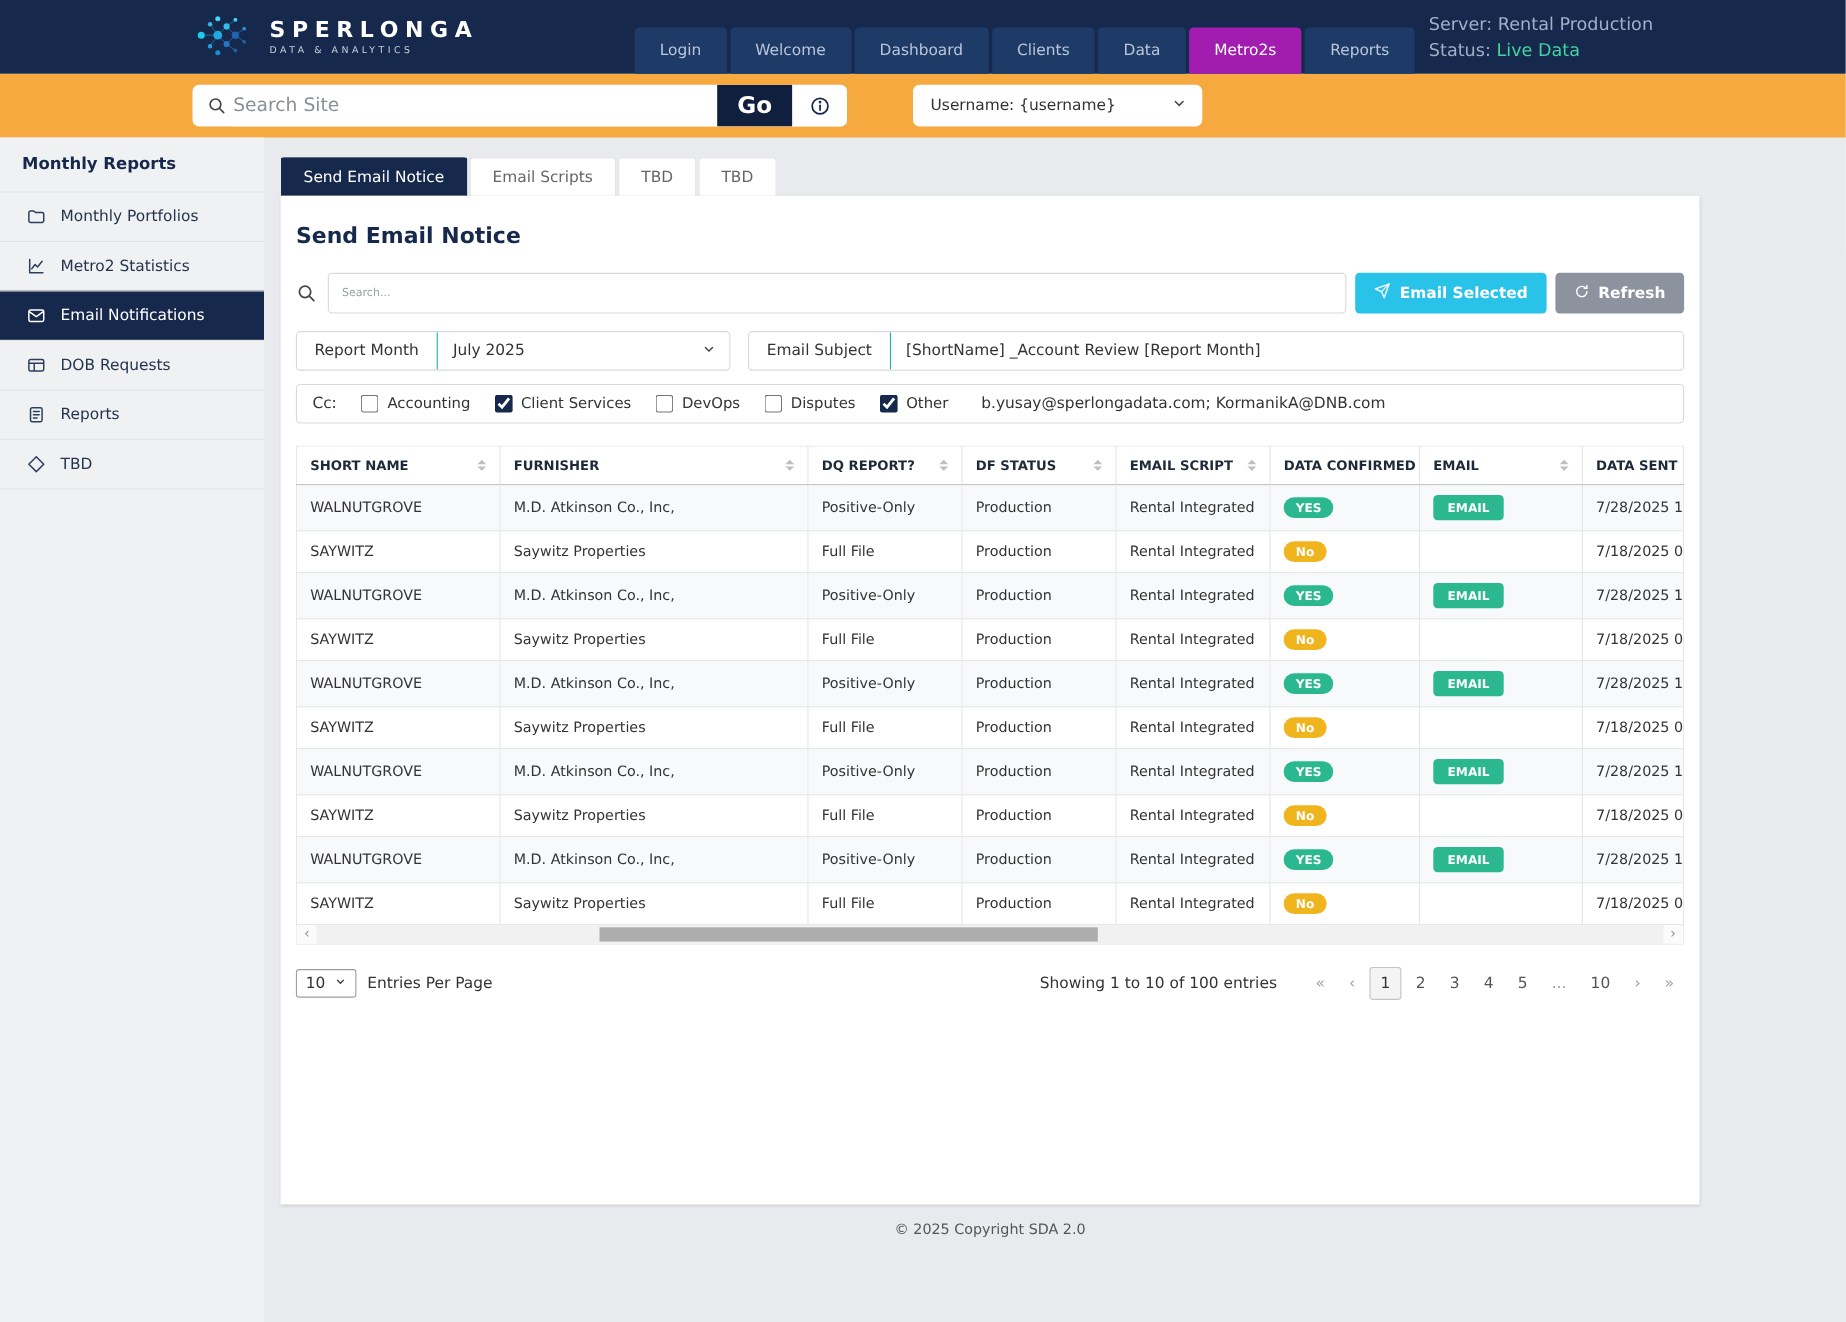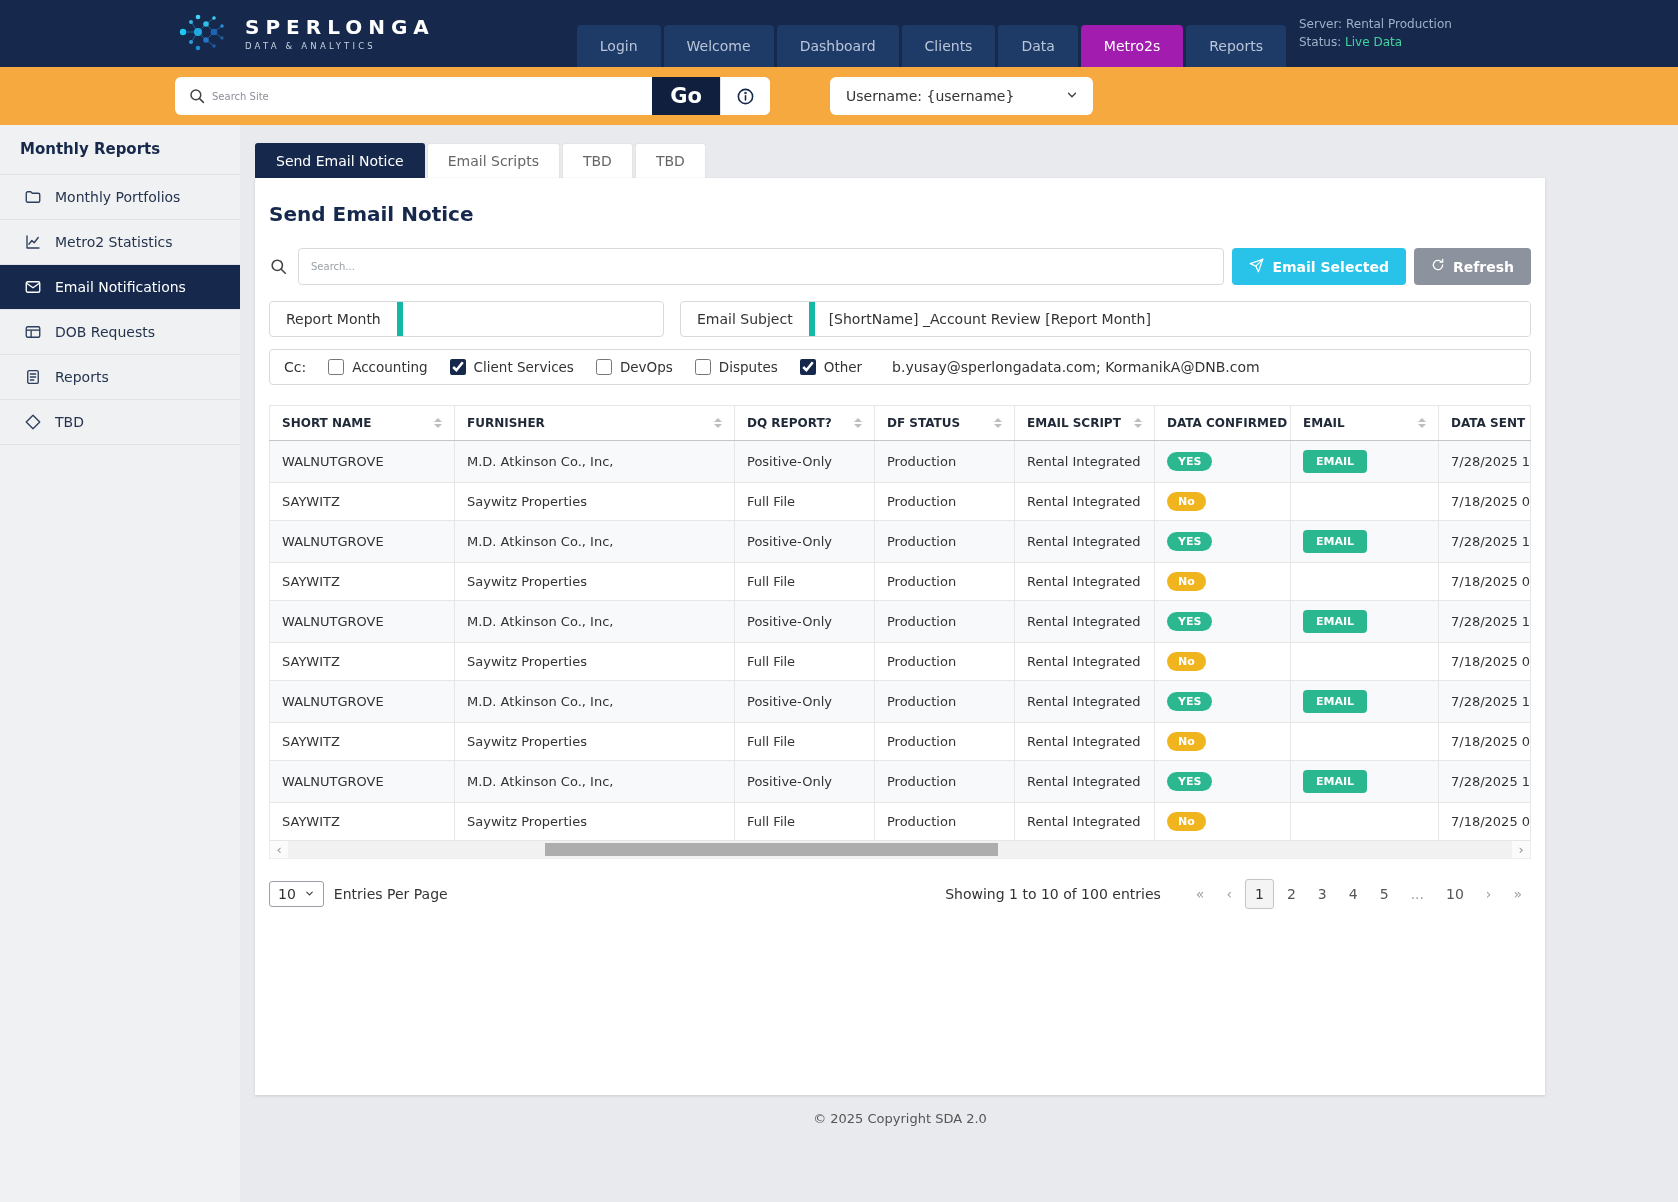--- a/index.html
+++ b/index.html
@@ -21,30 +21,30 @@
   .logo { display:flex; align-items:center; gap:12px; }
   .logo-name { color:#fff; font-size:20px; font-weight:600; letter-spacing:6px; line-height:1.1; }
   .logo-tag { color:#c7d2e2; font-size:8.5px; letter-spacing:3.2px; margin-top:3px; }
   .nav-tabs { display:flex; gap:3px; align-self:flex-end; margin-left:142px; }
   .nav-tab {
     background:#1e3a66; color:#b9c6da; border:none; cursor:pointer;
     padding:0 23px; font-size:14px; height:42px;
     border-radius:4px 4px 0 0; font-family:inherit;
   }
   .nav-tab.active { background:#a21caf; color:#fff; }
-  .server-info { margin-left:13px; font-size:12px; color:#9fb0c8; line-height:1.45; }
+  .server-info { margin-left:13px; font-size:16px; color:#9fb0c8; line-height:1.45; }
   .server-info .live { color:#43d39e; }
   
   .orange-bar { height:58px; background:#f5a93e; display:flex; align-items:center; padding-left:175px; }
   .search-group {
     display:flex; align-items:stretch; background:#fff; border-radius:6px;
     width:595px; height:38px; overflow:hidden;
   }
   .search-group .sicon { display:flex; align-items:center; padding:0 6px 0 13px; color:#444; }
-  .search-group input { border:none; outline:none; flex:1; font-size:10px; font-family:inherit; color:#333; }
+  .search-group input { border:none; outline:none; flex:1; font-size:17px; font-family:inherit; color:#333; }
   .search-group input::placeholder { color:#8a8f98; }
   .go-btn { width:68px; background:#101f3e; color:#fff; border:none; font-weight:700; font-size:21px; cursor:pointer; font-family:inherit; }
   .info-seg { width:50px; display:flex; align-items:center; justify-content:center; border-left:1px solid #e3e3e3; cursor:pointer; background:#fff; }
   .bar-select {
     height:38px; background:#fff; border-radius:6px; display:flex; align-items:center;
     justify-content:space-between; padding:0 14px 0 16px; font-size:14px; color:#333; cursor:pointer;
   }
   .bar-select.job { width:247px; margin-left:43px; }
   .bar-select.user { width:263px; margin-left:60px; }
   .chev { color:#444; }
@@ -79,21 +79,21 @@
     font-size:10px; font-family:inherit; outline:none; color:#333;
   }
   .search-row input::placeholder { color:#9aa0a6; }
   .btn { height:37px; border:none; border-radius:4px; color:#fff; font-weight:700; font-size:14px;
          display:flex; align-items:center; gap:8px; padding:0 17px; cursor:pointer; font-family:inherit; }
   .btn-email { background:#29c2e8; margin-left:8px; }
   .btn-refresh { background:#8d939e; margin-left:8px; }
   
   .groups-row { display:flex; margin-top:16px; gap:16px; }
   .igroup { display:flex; height:36px; border:1px solid #d9d9d9; border-radius:4px; overflow:hidden; background:#fff; }
-  .igroup .addon { display:flex; align-items:center; padding:0 16px; border-right:6px solid #14b8a6; color:#333; white-space:nowrap; }
+  .igroup .addon { display:flex; align-items:center; padding:0 16px; border-right:1px solid #14b8a6; color:#333; white-space:nowrap; }
   .igroup.month { width:395px; }
   .igroup.month .sel { flex:1; display:flex; align-items:center; justify-content:space-between; padding:0 12px 0 14px; cursor:pointer; }
   .igroup.subject { flex:1; }
   .igroup.subject input { flex:1; border:none; outline:none; padding:0 14px; font-size:14px; font-family:inherit; color:#333; }
   
   .cc-row { display:flex; align-items:center; height:36px; border:1px solid #d9d9d9; border-radius:4px; margin-top:12px; padding:0 14px; gap:22px; }
   .cc-label { color:#333; }
   .cc-opt { display:flex; align-items:center; gap:8px; font-size:13.5px; color:#333; cursor:pointer; }
   .cc-opt input { width:16px; height:16px; accent-color:#16294d; cursor:pointer; }
   .cc-emails { flex:1; border:none; outline:none; font-size:14px; font-family:inherit; color:#333; margin-left:8px; }
@@ -326,20 +326,28 @@
                 <polyline points="20 2.5 20 7 15.5 7"></polyline>
               </svg>
           </span>
           <span>Refresh</span>
         </button>
       </div>
 
       <div class="groups-row">
         <div class="igroup month">
           <span class="addon">Report Month</span>
+          <span class="sel">
+            <span>July 2025</span>
+            <span class="chev">
+              <svg width="13" height="13" viewBox="0 0 24 24" fill="none" stroke="currentColor" stroke-width="2.4" stroke-linecap="round">
+                  <polyline points="6 9 12 15 18 9"></polyline>
+                </svg>
+            </span>
+          </span>
         </div>
         <div class="igroup subject">
           <span class="addon">Email Subject</span>
           <input type="text" value="[ShortName] _Account Review [Report Month]" style="">
         </div>
       </div>
 
       <div class="cc-row">
         <span class="cc-label">Cc:</span>
         <label class="cc-opt">

